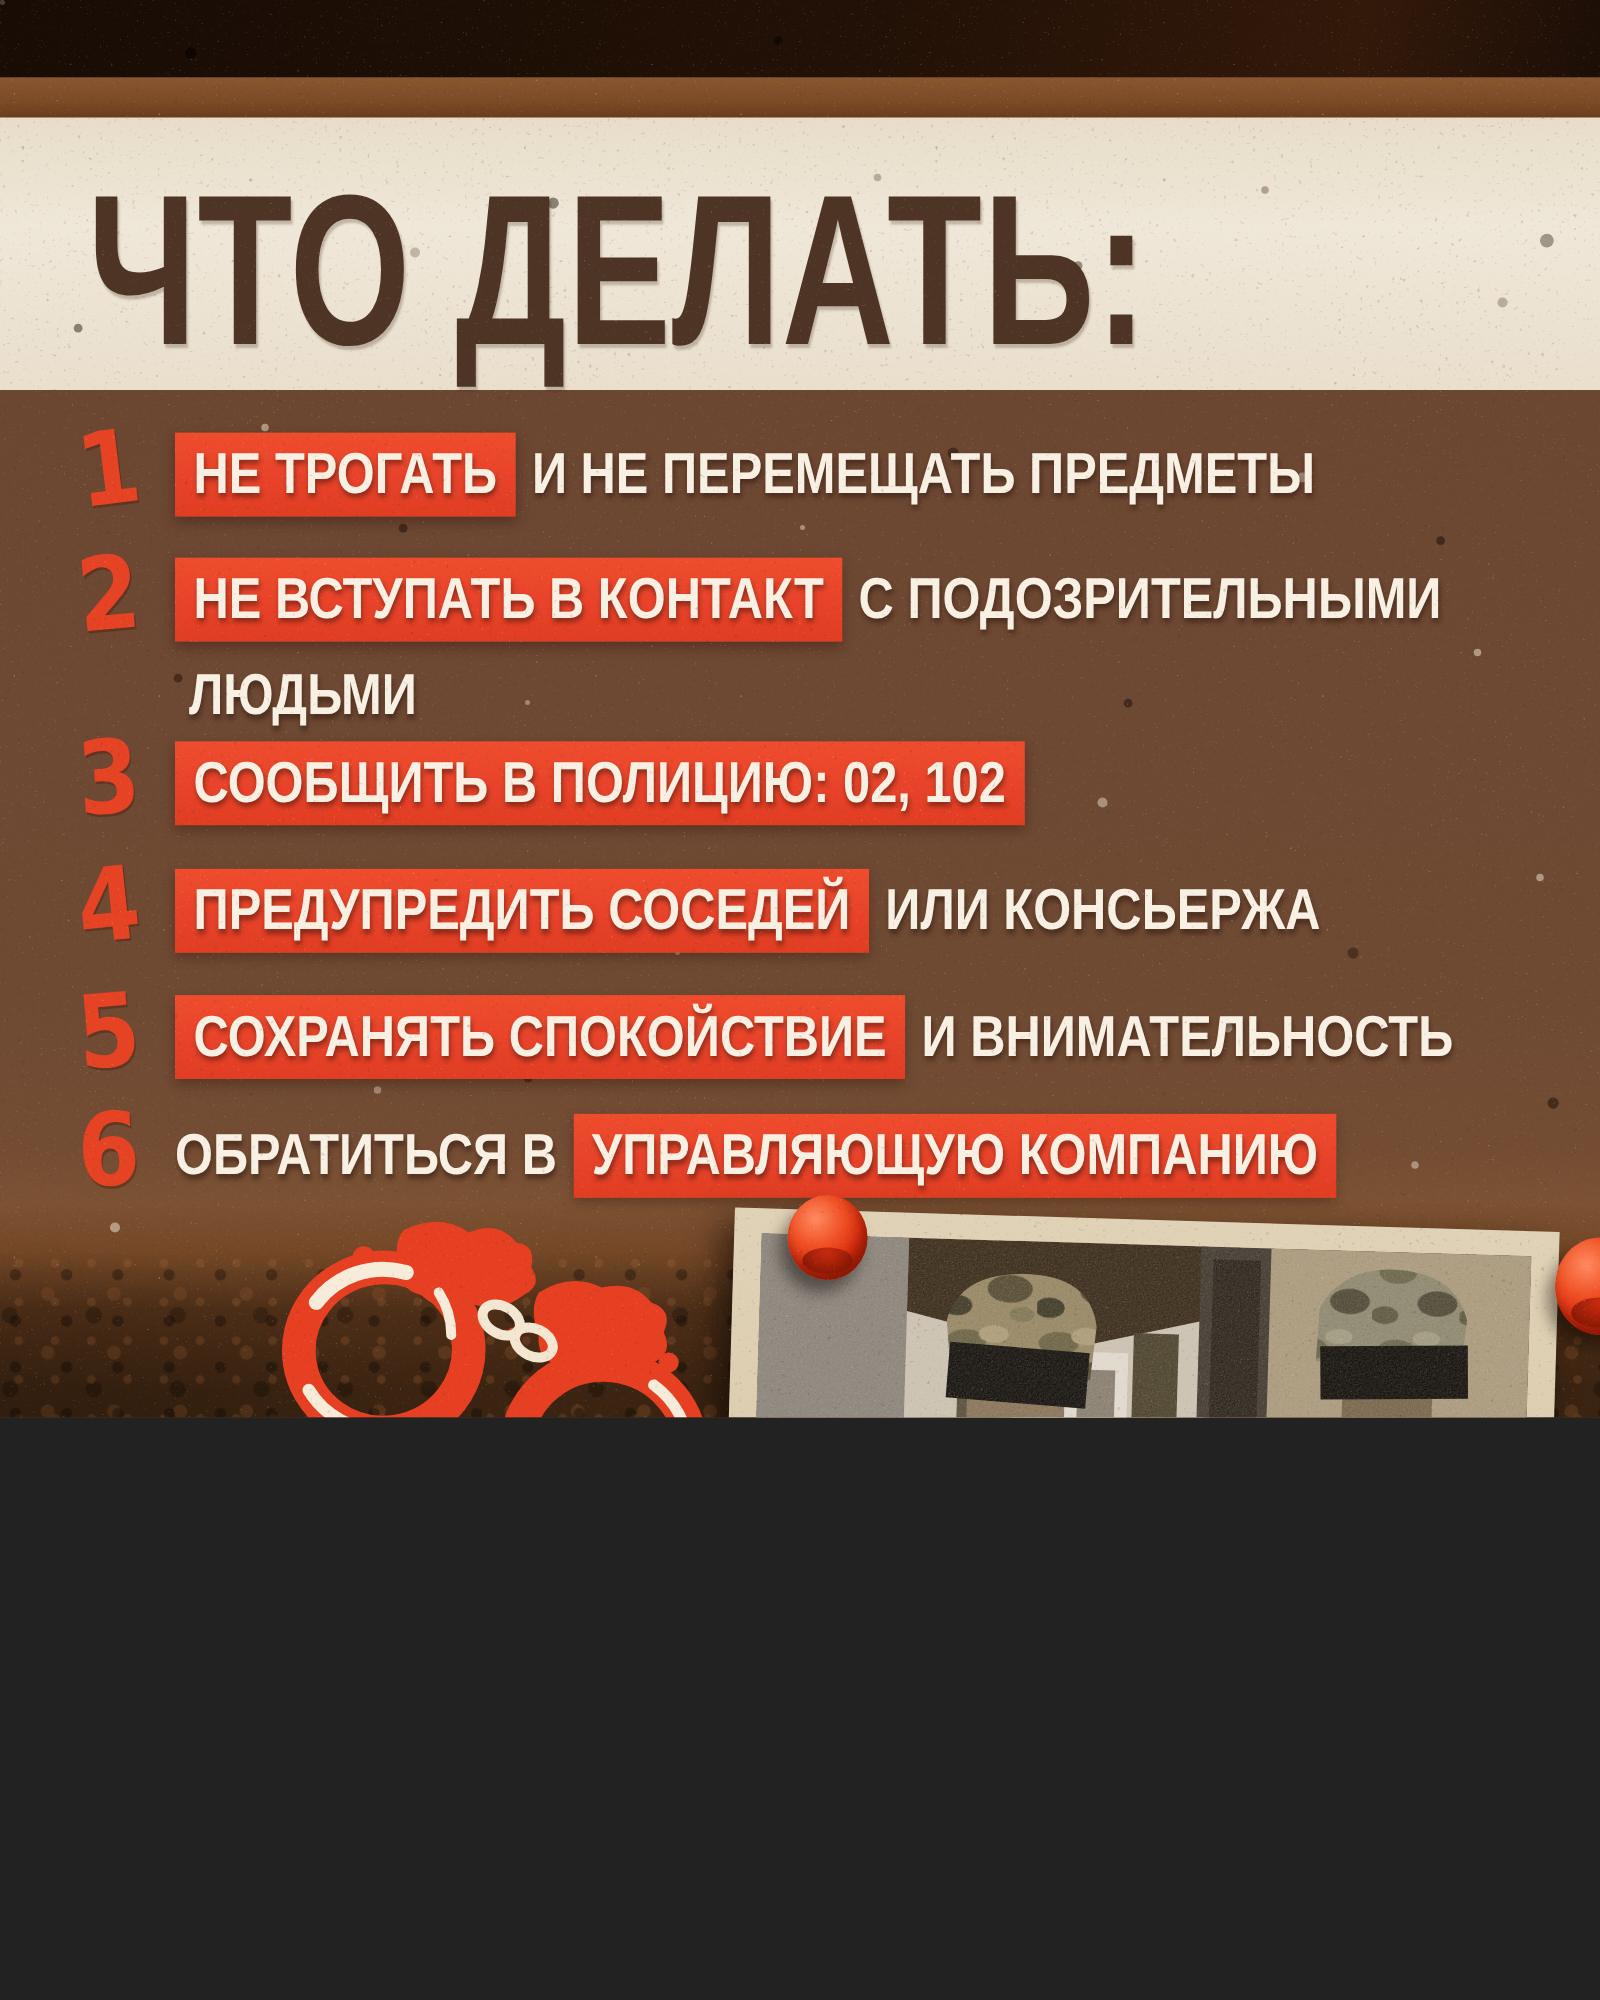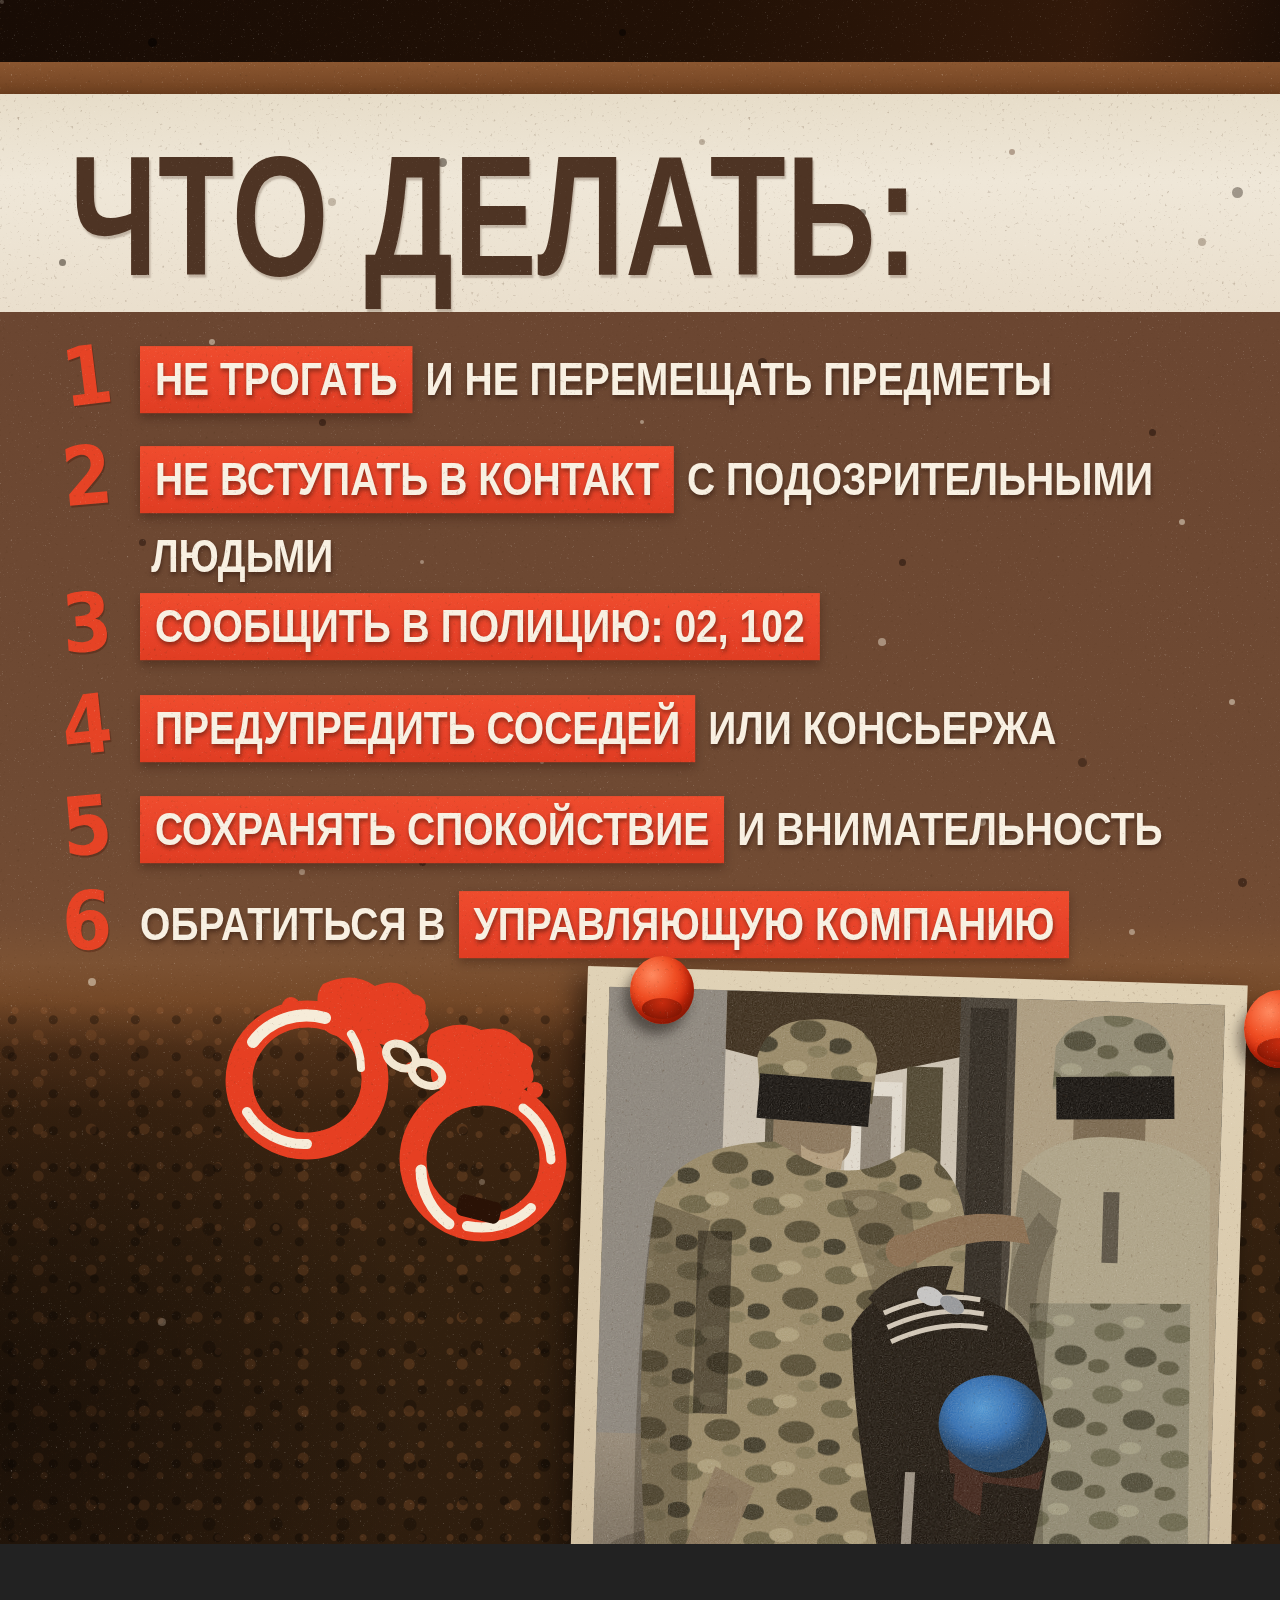--- a/index.html
+++ b/index.html
@@ -1,17 +1,17 @@
 <!DOCTYPE html>
 <html><head>
 <meta charset="utf-8">
 <style>
   html,body{margin:0;padding:0;background:#222;}
   .poster{
-    position:relative; width:1280px; height:1544px; overflow:hidden;
+    position:relative; width:1280px; height:1134px; overflow:hidden;
     font-family:"Liberation Sans", sans-serif;
     background:#6f4a33;
   }
   
   .band-top-dark{
     position:absolute; left:0; top:0; width:100%; height:62px;
     background:linear-gradient(100deg,#180c05 0%,#221106 55%,#32190a 85%,#1c0e06 100%);
   }
   .band-brown{
     position:absolute; left:0; top:62px; width:100%; height:32px;

